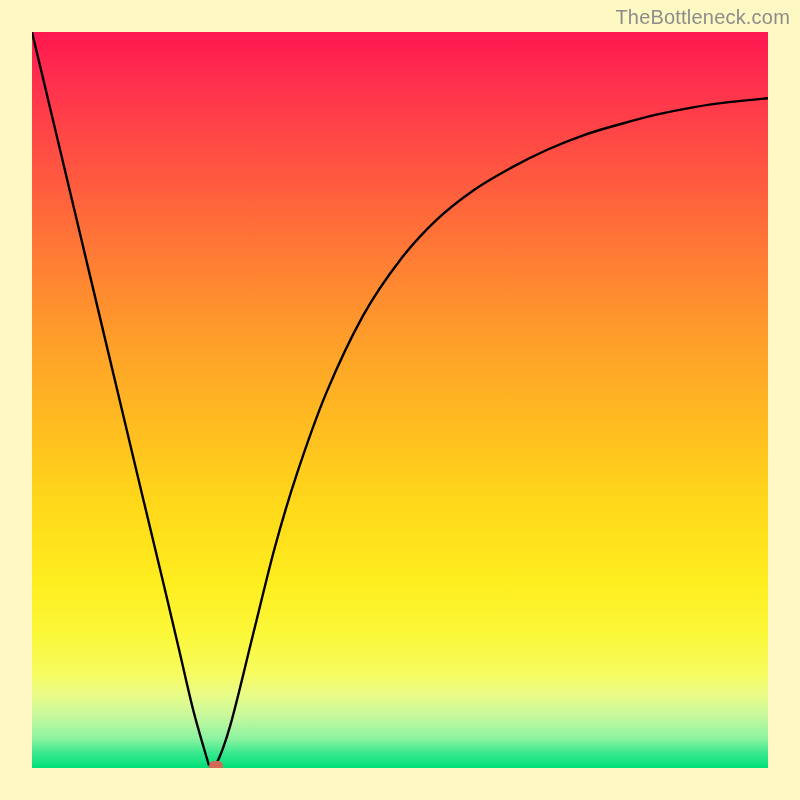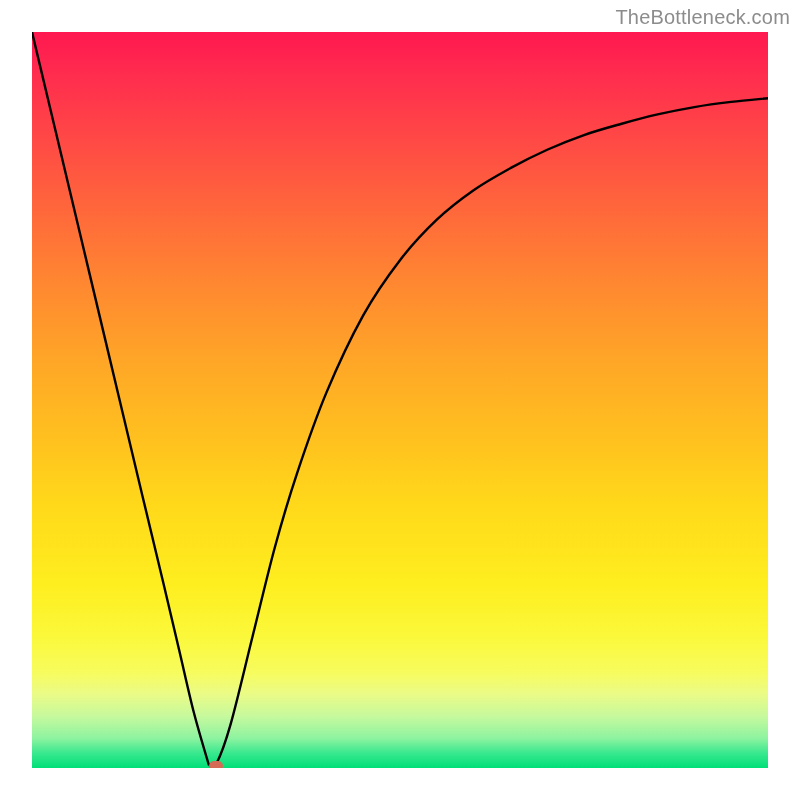--- a/index.html
+++ b/index.html
@@ -10,21 +10,21 @@
     background: #000;
     overflow: hidden;
     font-family: Arial, Helvetica, sans-serif;
   }
   .frame {
     position: absolute;
     top: 0;
     left: 0;
     width: 800px;
     height: 800px;
-    background: #ffffff;
+    background: #fef9c3;
   }
   .plot-area {
     position: absolute;
     top: 32px;
     left: 32px;
     width: 736px;
     height: 736px;
     overflow: hidden;
   }
   .gradient {

